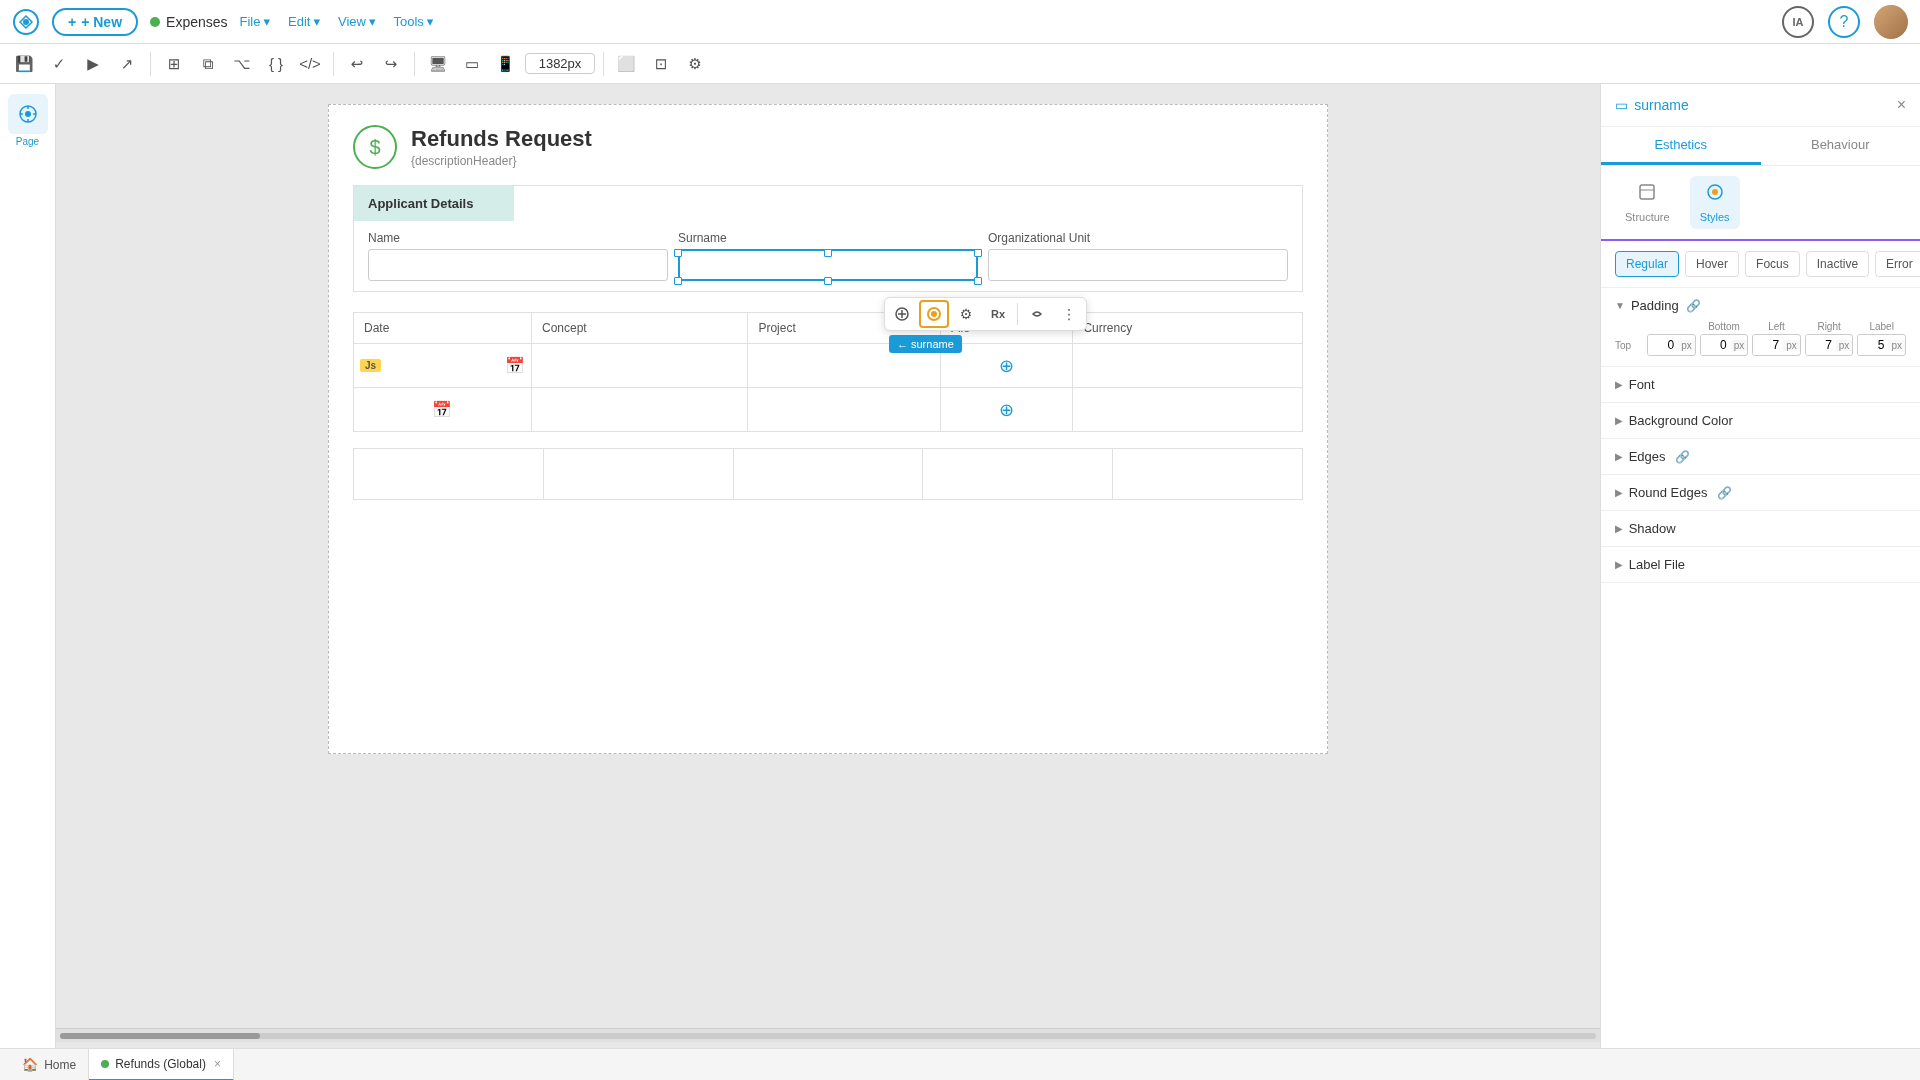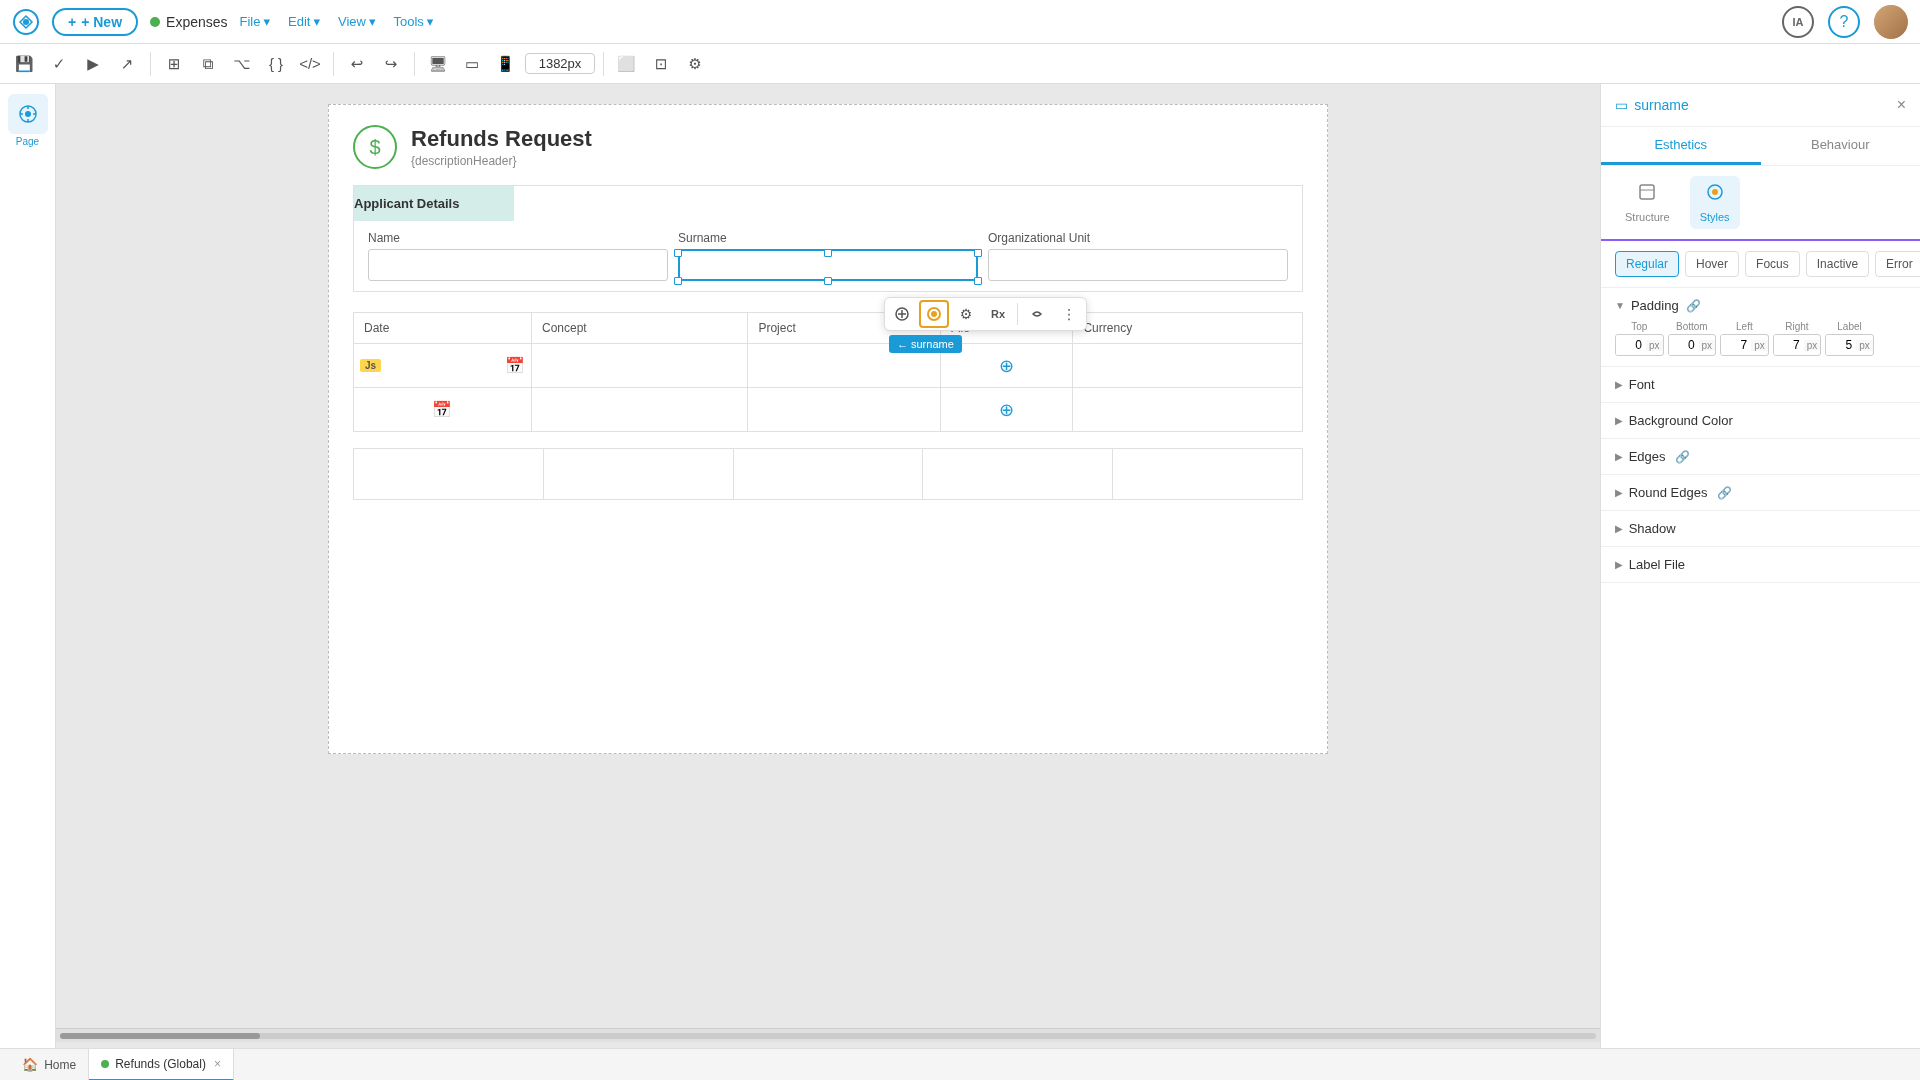--- a/index.html
+++ b/index.html
@@ -91,21 +91,21 @@
       border: 2px solid #4caf50; display: flex; align-items: center;
       justify-content: center; color: #4caf50; font-size: 20px;
     }
     .page-title { font-size: 22px; font-weight: bold; color: #333; }
     .page-subtitle { font-size: 12px; color: #888; margin-top: 2px; }
 
     .form-section {
       margin: 0 24px 20px; background: #fff; border: 1px solid #e0e0e0;
     }
     .section-header {
-      background: #d4ede8; padding: 10px 0;
+      background: #d4ede8; padding: 10px 14px;
       font-weight: 600; color: #333; font-size: 13px;
       display: inline-block; min-width: 160px;
     }
     .form-row { display: flex; padding: 10px 14px; gap: 10px; }
     .form-field { display: flex; flex-direction: column; gap: 4px; flex: 1; }
     .form-field label { font-size: 12px; color: #555; }
     .form-input {
       height: 32px; border: 1px solid #ccc; border-radius: 3px;
       padding: 0 8px; font-size: 12px; background: #fff;
     }
@@ -544,21 +544,21 @@
     </div>
 
     <div class="rp-section">
       <div class="rp-section-header">
         <span class="chevron">▼</span>
         <span>Padding</span>
         <span class="link-icon">🔗</span>
       </div>
       <div style="display:grid;grid-template-columns:repeat(6,1fr);gap:4px;align-items:end;">
 
-        <div style="display:flex;flex-direction:column;align-items:center;gap:2px;">
+        <div style="display:flex;flex-direction:row;align-items:center;gap:16px;">
           <span style="font-size:10px;color:#888;">Top</span>
           <div class="padding-input-wrap">
             <input class="padding-input" value="0" style="">
             <span class="padding-unit">px</span>
           </div>
         </div>
 
         <div style="display:flex;flex-direction:column;align-items:center;gap:2px;">
           <span style="font-size:10px;color:#888;">Bottom</span>
           <div class="padding-input-wrap">

